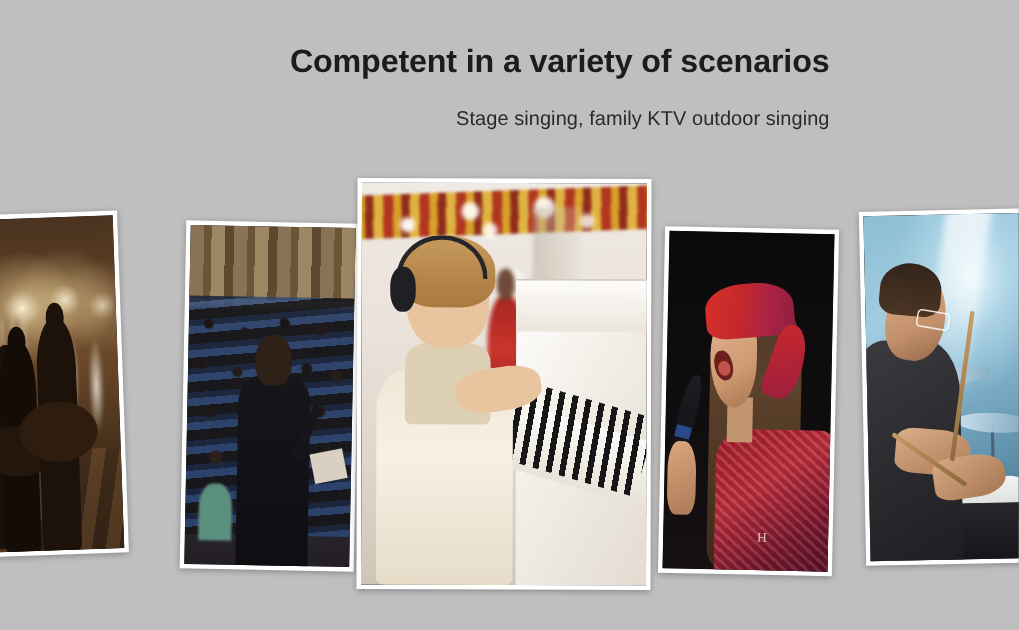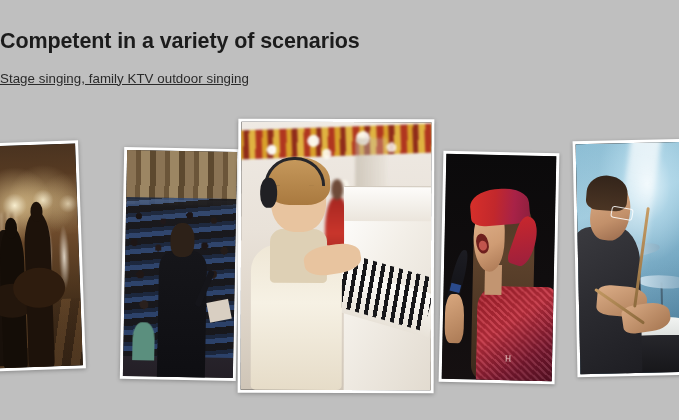--- a/index.html
+++ b/index.html
@@ -14,37 +14,36 @@
     background:#bfbfbf;
     font-family:"Liberation Sans", sans-serif;
     position:relative;
   }
 
   
   .header {
     position:absolute;
     top:0; left:0;
     width:553px;
-    text-align:left;
+    text-align:right;
     padding-top:30px;
   }
   .title {
     font-size:21.5px;
     font-weight:bold;
     color:#1c1c1c;
     letter-spacing:-0.1px;
     line-height:1.1;
   }
   .subtitle {
     font-size:13.3px;
     font-weight:normal;
     color:#2a2a2a;
     margin-top:17px;
     letter-spacing:0.05px;
-    text-decoration:underline;
   }
 
   
   .gallery {
     position:absolute;
     top:0; left:0;
     width:679px; height:420px;
   }
 
   .photo {

